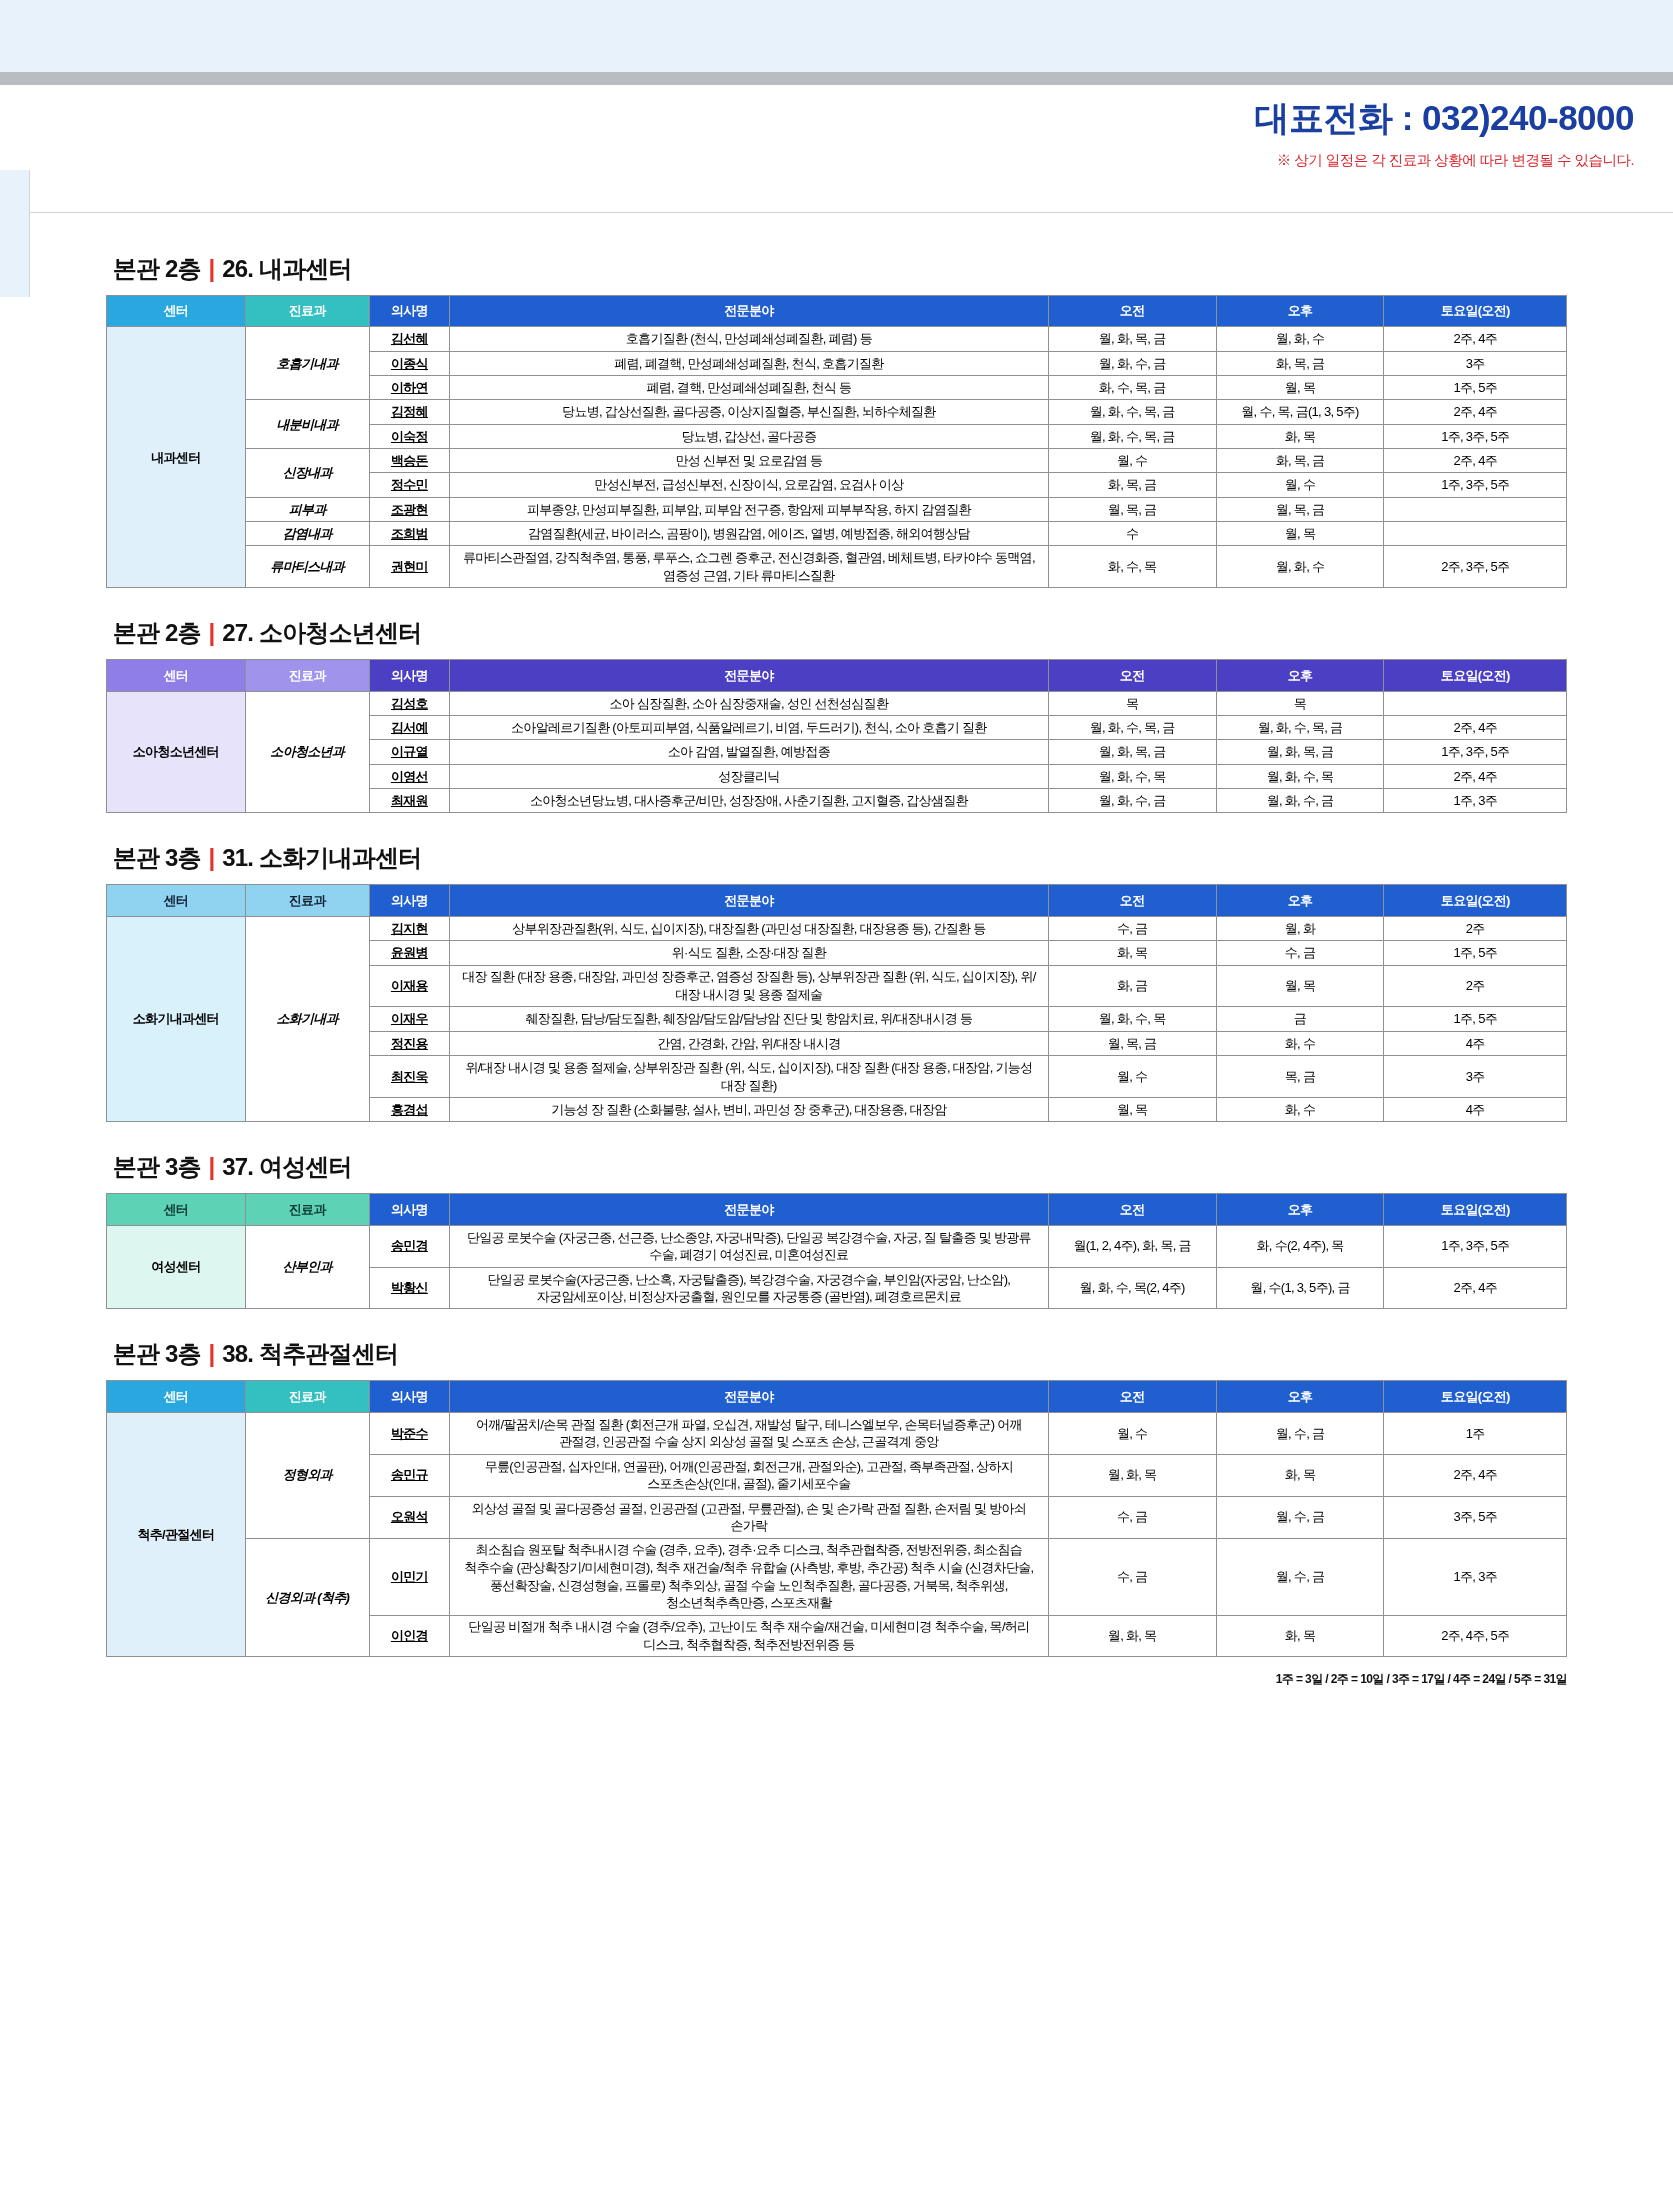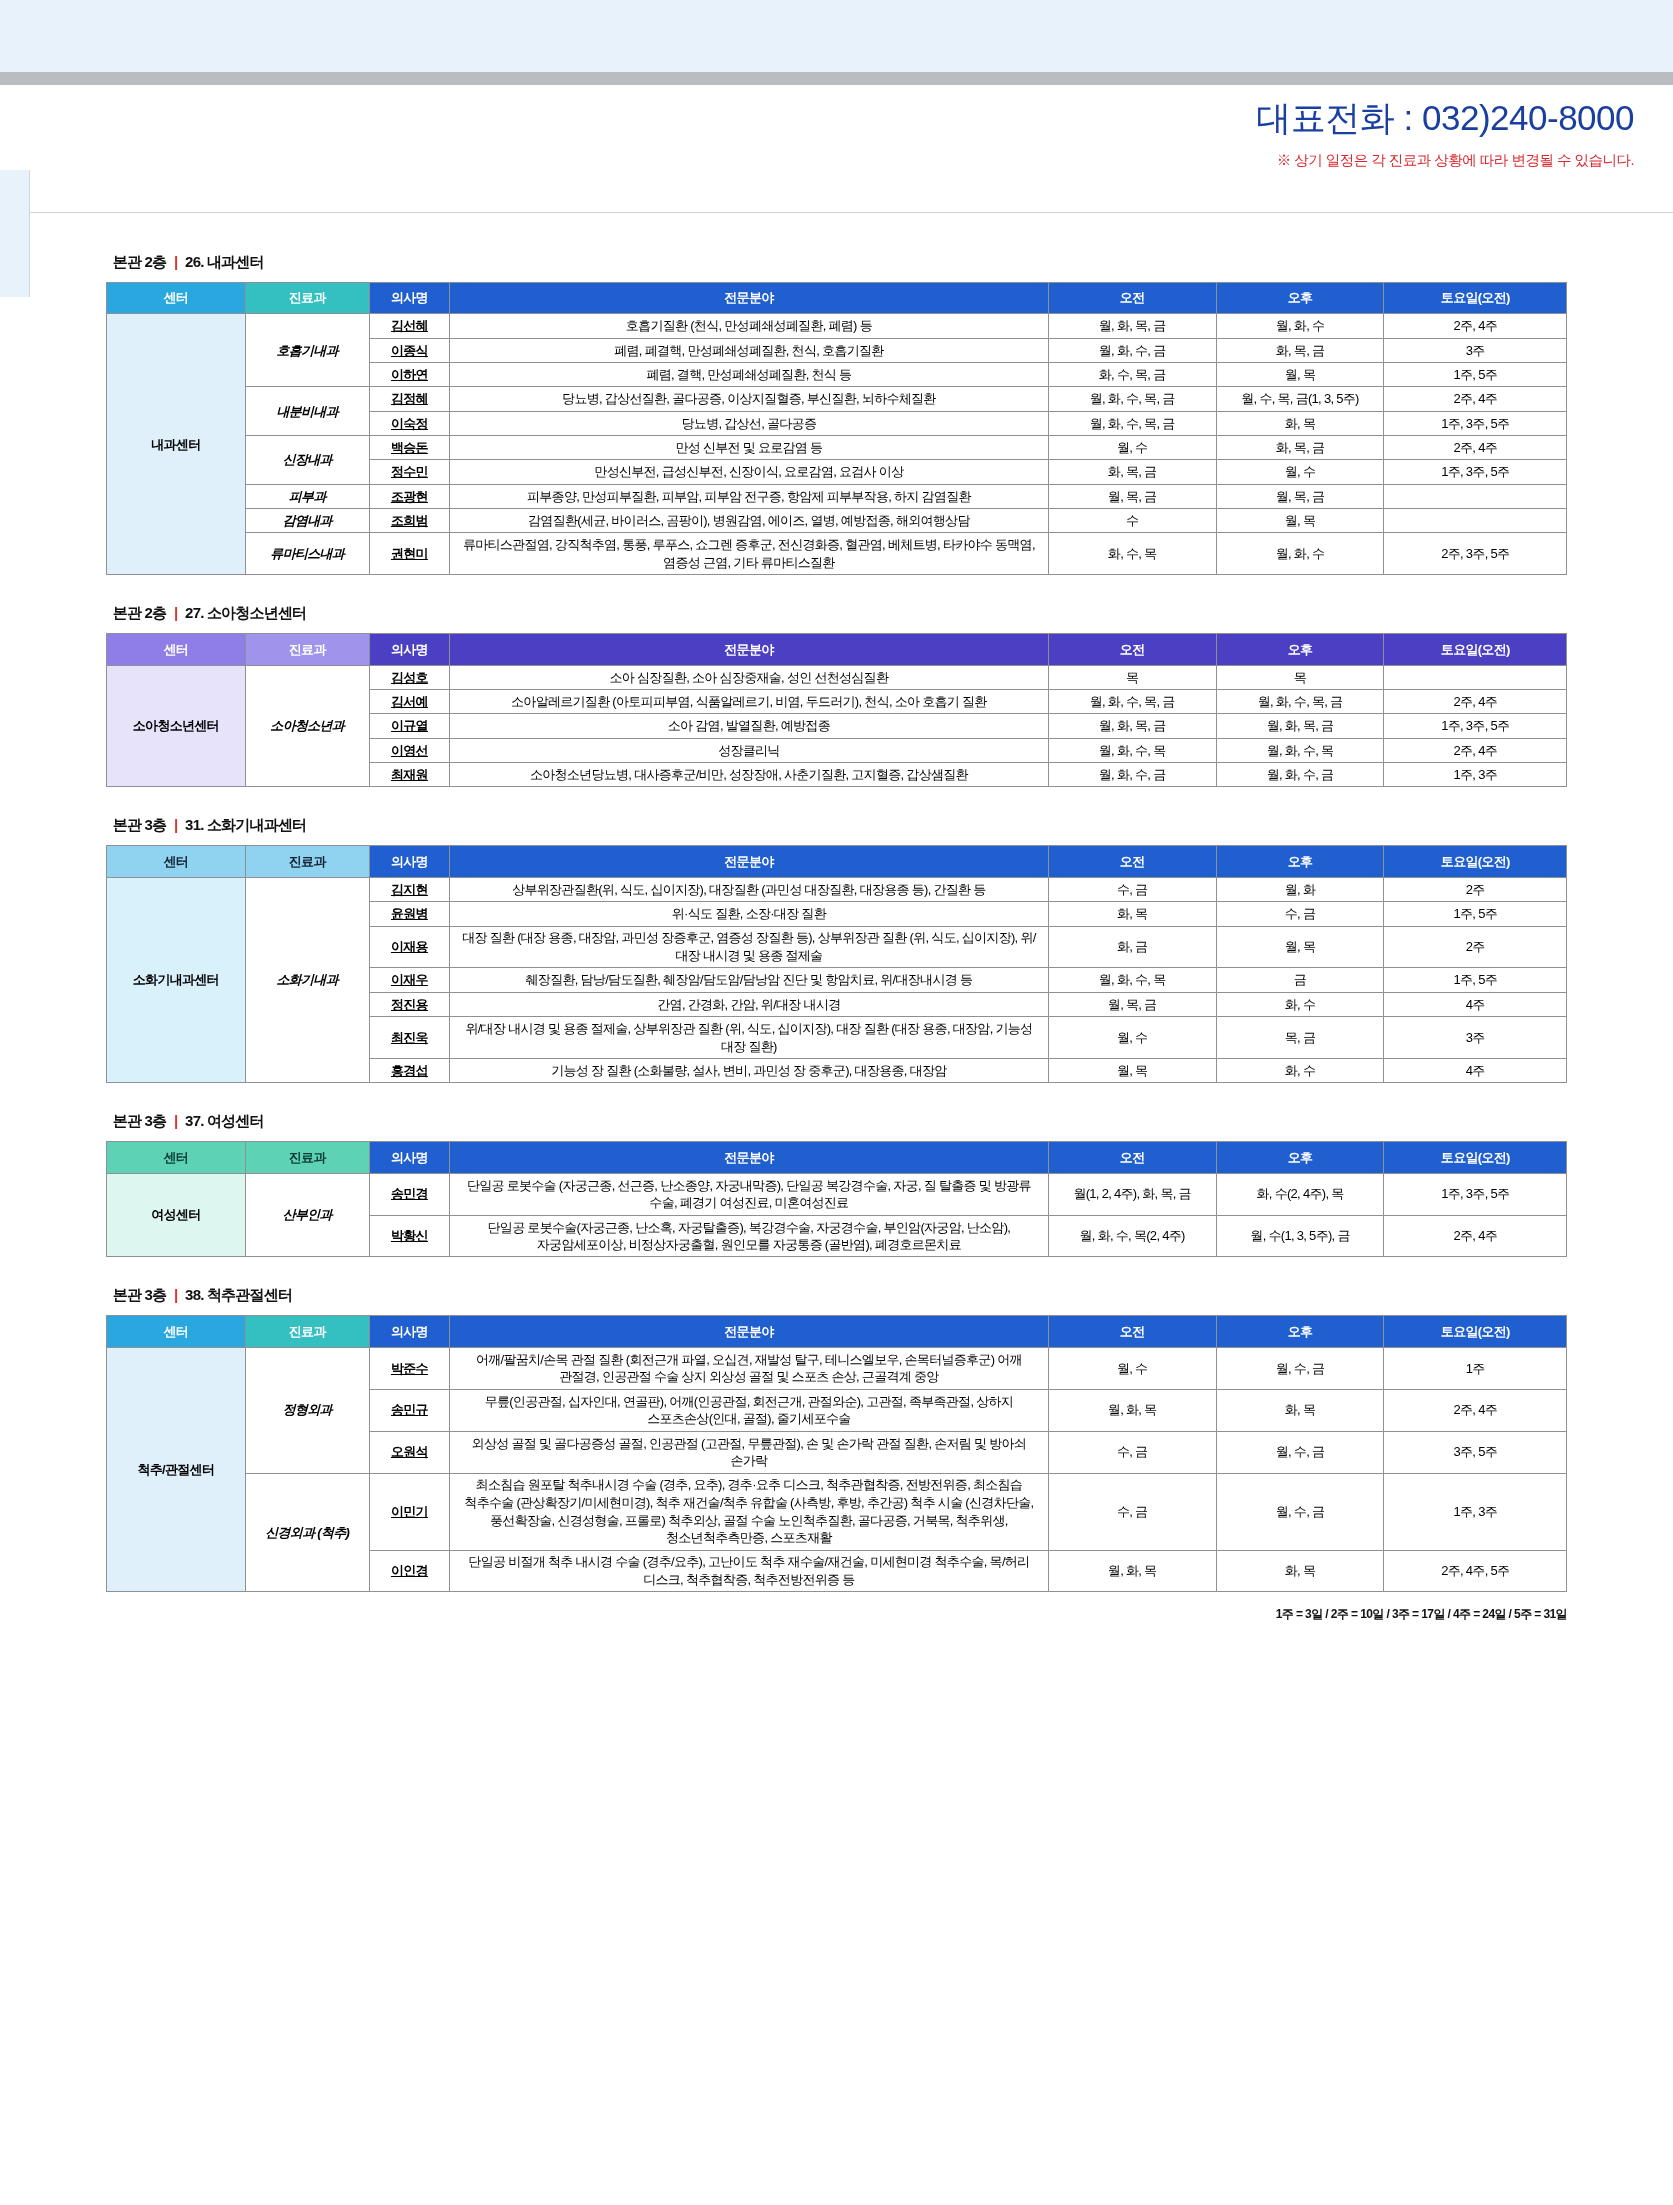--- a/index.html
+++ b/index.html
@@ -42,21 +42,21 @@
     border-bottom: 1.9px solid #cfd6dd;
   }
   .header-inner {
     position: absolute;
     right: 39px;
     top: 9.7px;
     text-align: right;
   }
   .tel {
     font-size: 35px;
-    font-weight: normal;
+    font-weight: bold;
     color: #1a3fa0;
     letter-spacing: -0.5px;
   }
   .notice {
     margin-top: 9.7px;
     font-size: 14.5px;
     color: #d8262c;
     letter-spacing: -0.5px;
   }
   .header-sidecap {
@@ -72,21 +72,21 @@
   
   .content {
     position: absolute;
     top: 224px;
     left: 0; right: 0;
     padding: 0 106px;
     box-sizing: border-box;
   }
 
   .section-title {
-    font-size: 15px;
+    font-size: 24px;
     font-weight: bold;
     letter-spacing: -0.8px;
     margin: 29px 0 9.7px 6.8px;
     color: #111;
   }
   .section-title .bar {
     display: inline-block;
     color: #e2322b;
     margin: 0 7.7px;
     font-weight: bold;

